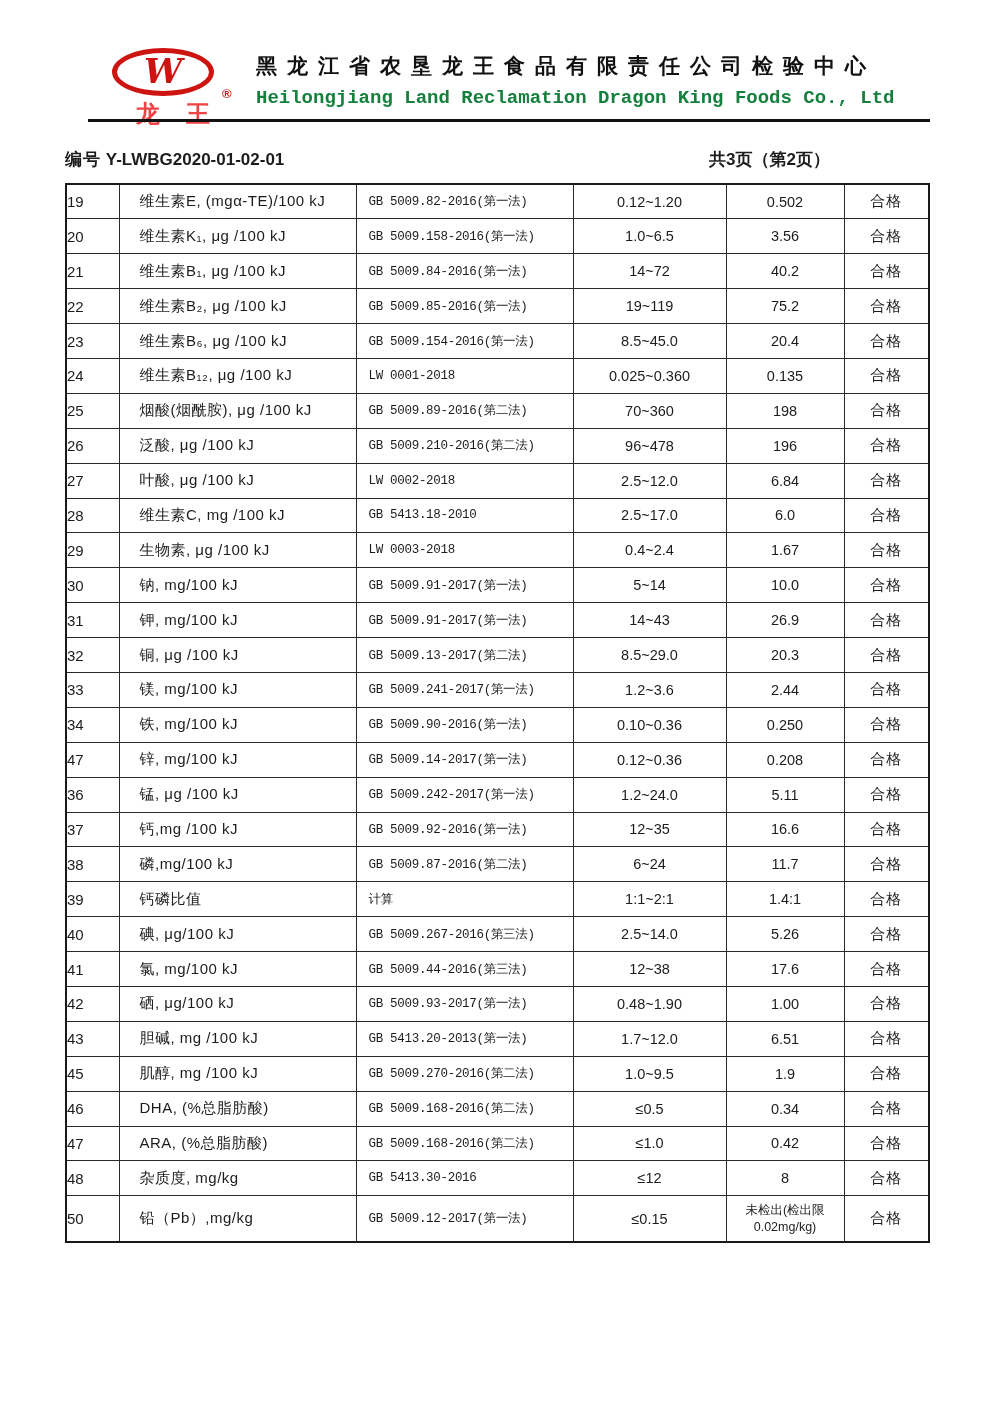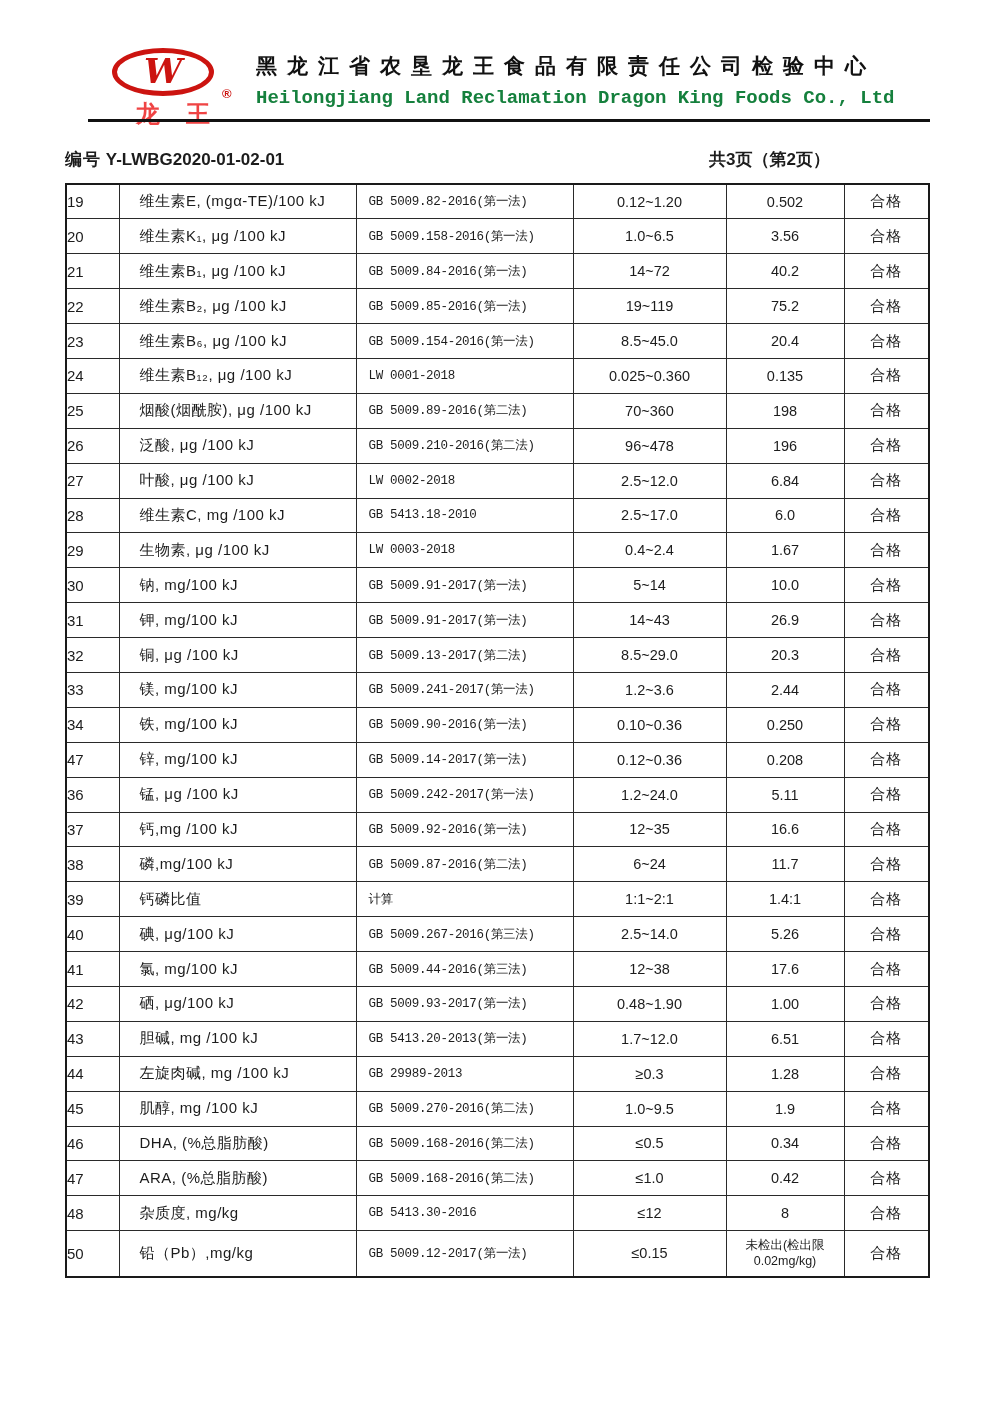--- a/index.html
+++ b/index.html
@@ -311,28 +311,20 @@
         </tr>
         <tr>
           <td class="col-no">43</td>
           <td class="col-item">胆碱, mg /100 kJ</td>
           <td class="col-method">GB 5413.20-2013(第一法)</td>
           <td class="col-range">1.7~12.0</td>
           <td class="col-value">6.51</td>
           <td class="col-result">合格</td>
         </tr>
         <tr>
-          <td class="col-no">44</td>
-          <td class="col-item">左旋肉碱, mg /100 kJ</td>
-          <td class="col-method">GB 29989-2013</td>
-          <td class="col-range">≥0.3</td>
-          <td class="col-value">1.28</td>
-          <td class="col-result">合格</td>
-        </tr>
-        <tr>
           <td class="col-no">45</td>
           <td class="col-item">肌醇, mg /100 kJ</td>
           <td class="col-method">GB 5009.270-2016(第二法)</td>
           <td class="col-range">1.0~9.5</td>
           <td class="col-value">1.9</td>
           <td class="col-result">合格</td>
         </tr>
         <tr>
           <td class="col-no">46</td>
           <td class="col-item">DHA, (%总脂肪酸)</td>

